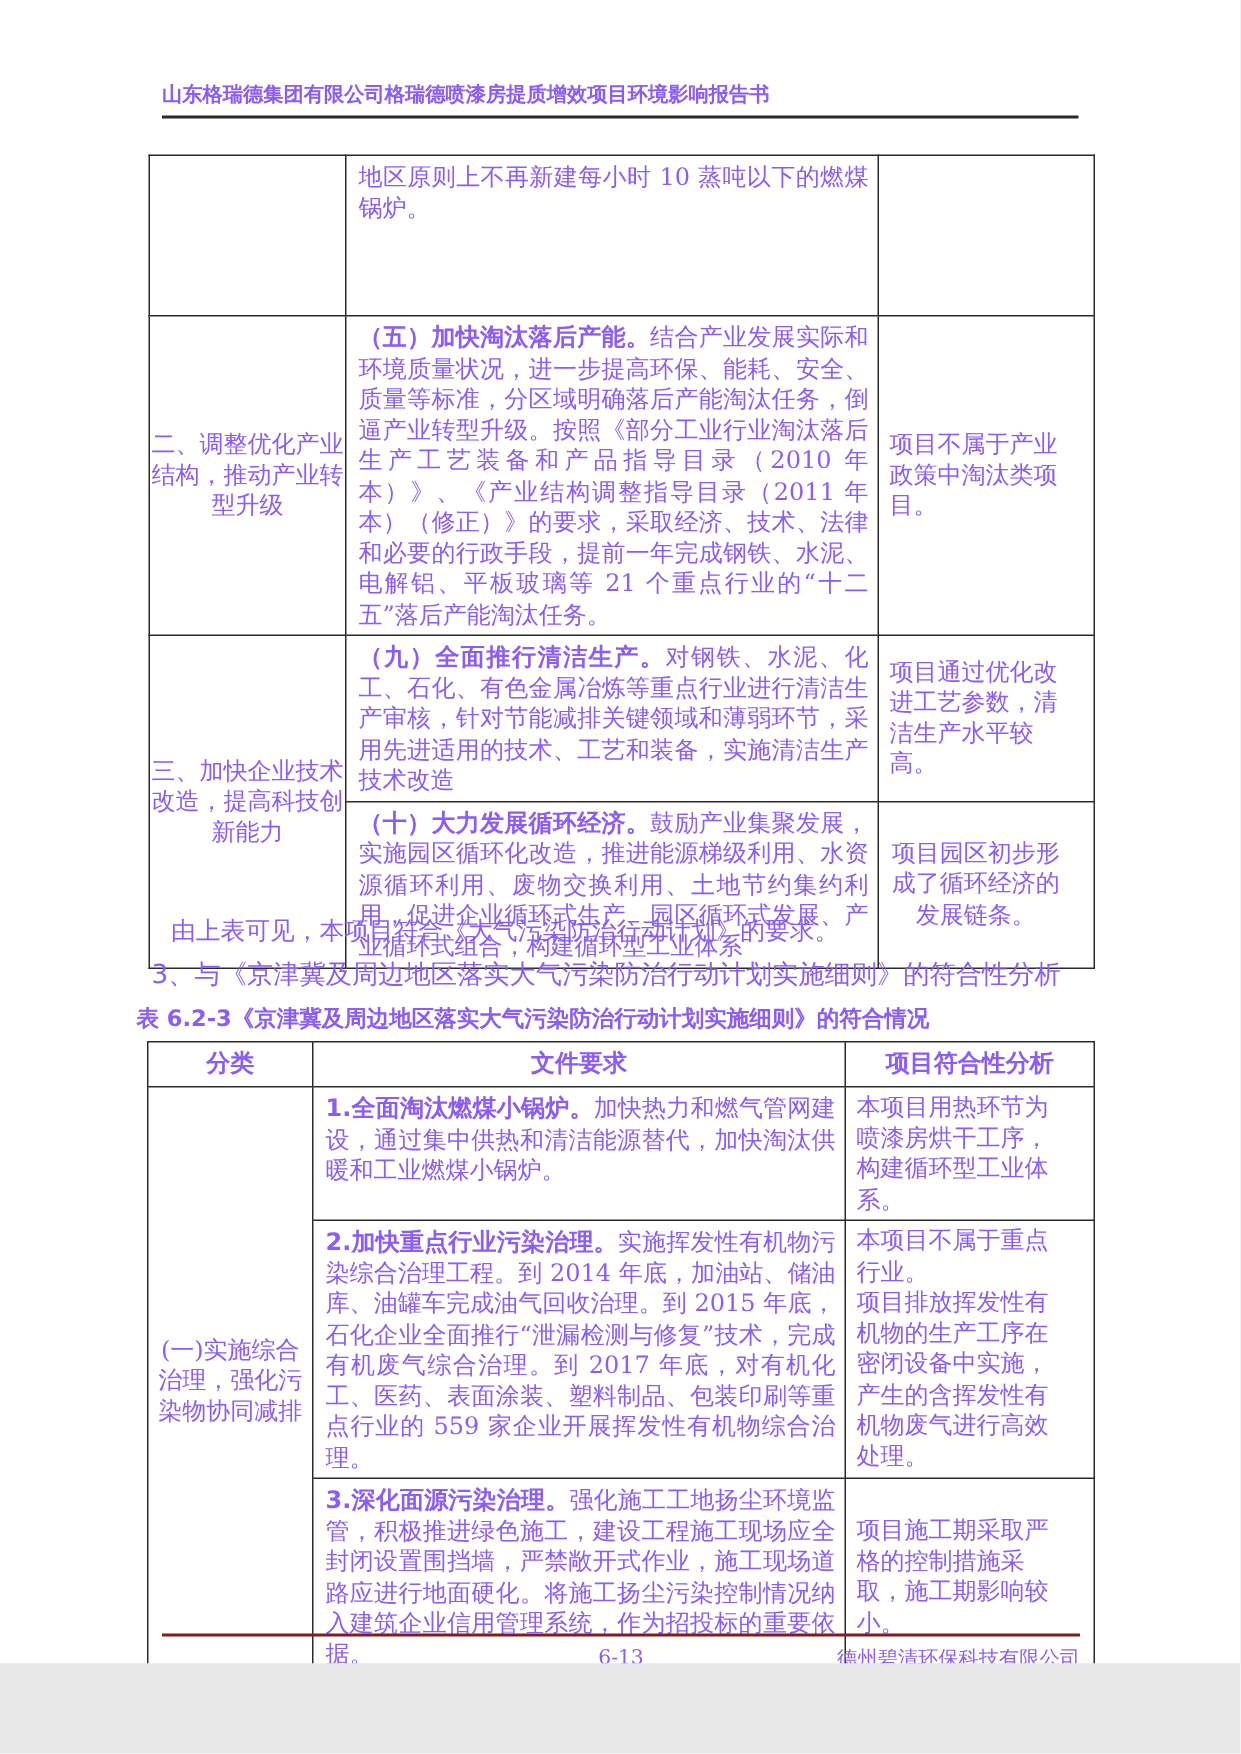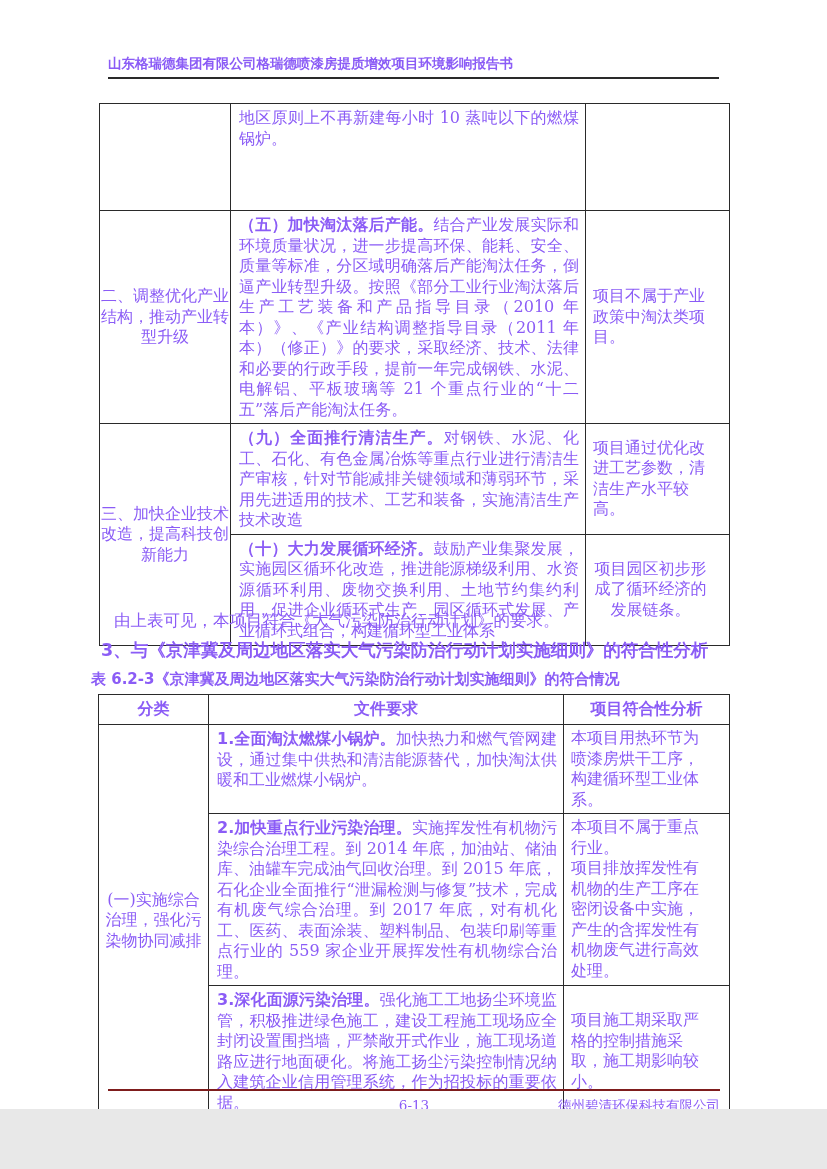--- a/index.html
+++ b/index.html
@@ -37,21 +37,21 @@
     font-weight:bold;text-align:center;vertical-align:middle;padding:2px;
     font-family:"DejaVu Sans","Liberation Sans",sans-serif;
   }
   
   .para{
     position:absolute;left:99px;top:609px;width:630px;margin:0;
     font-size:16.5px;line-height:24px;padding-left:15px;
   }
   .h3{
     position:absolute;left:101px;top:637px;width:640px;margin:0;
-    font-size:17.5px;line-height:26px;font-weight:bold;
+    font-size:17.5px;line-height:26px;font-weight:normal;
     font-family:"DejaVu Sans","Liberation Sans",sans-serif;
   }
   .tcap{
     position:absolute;left:91px;top:667px;width:640px;margin:0;
     font-size:15px;line-height:24px;font-weight:bold;
     font-family:"DejaVu Sans","Liberation Sans",sans-serif;
   }
   
   .ftr{
     position:absolute;left:108px;top:1089px;width:612px;

